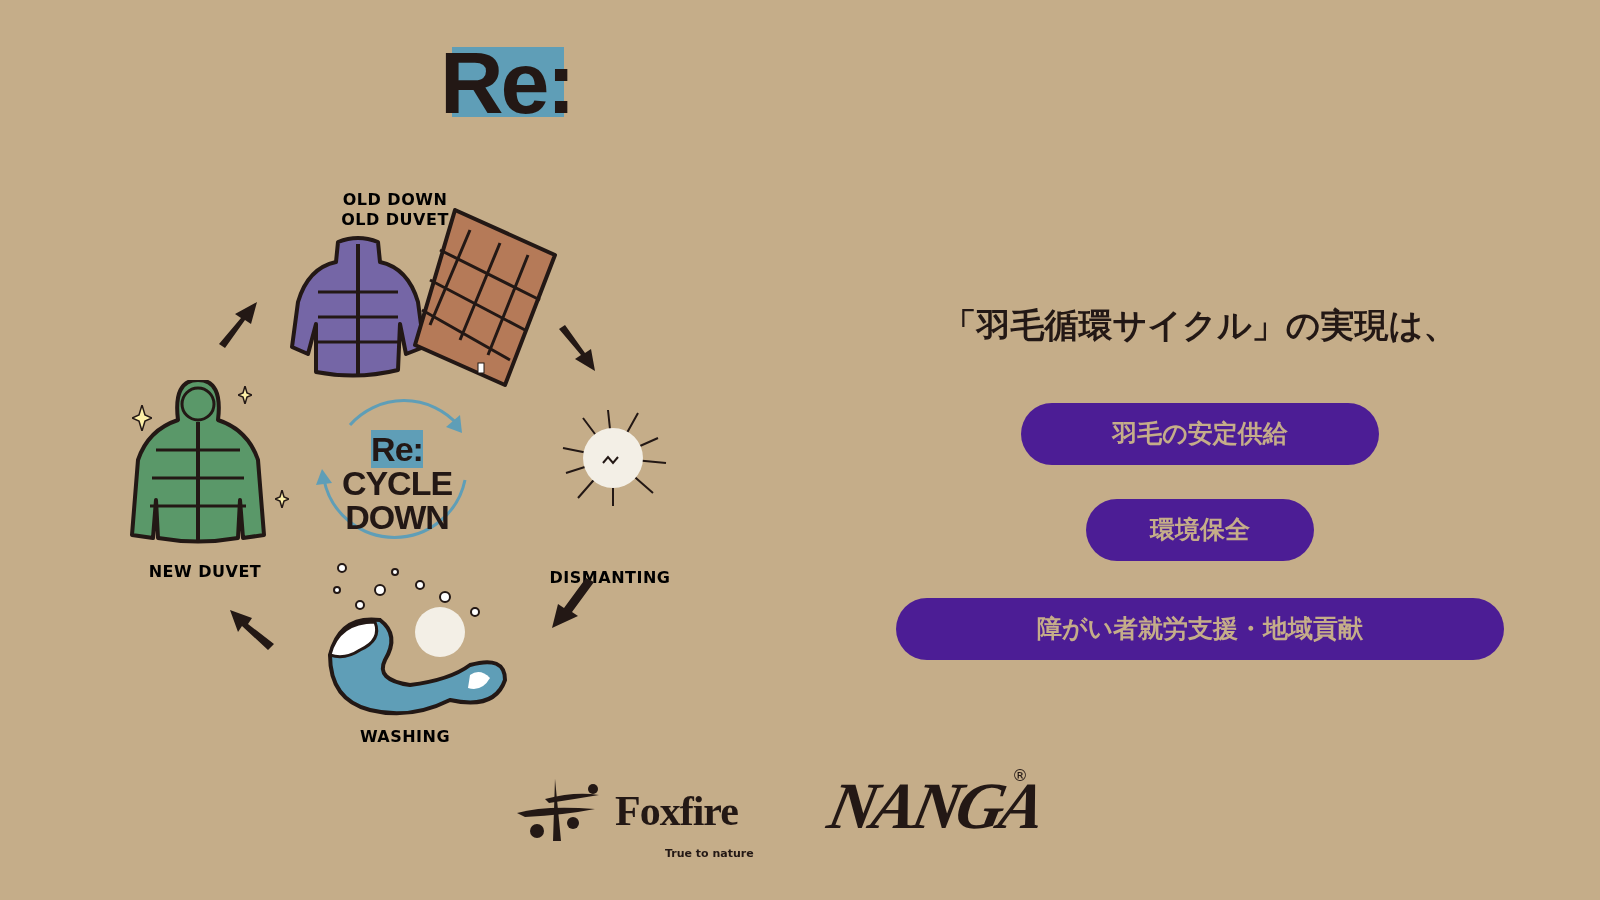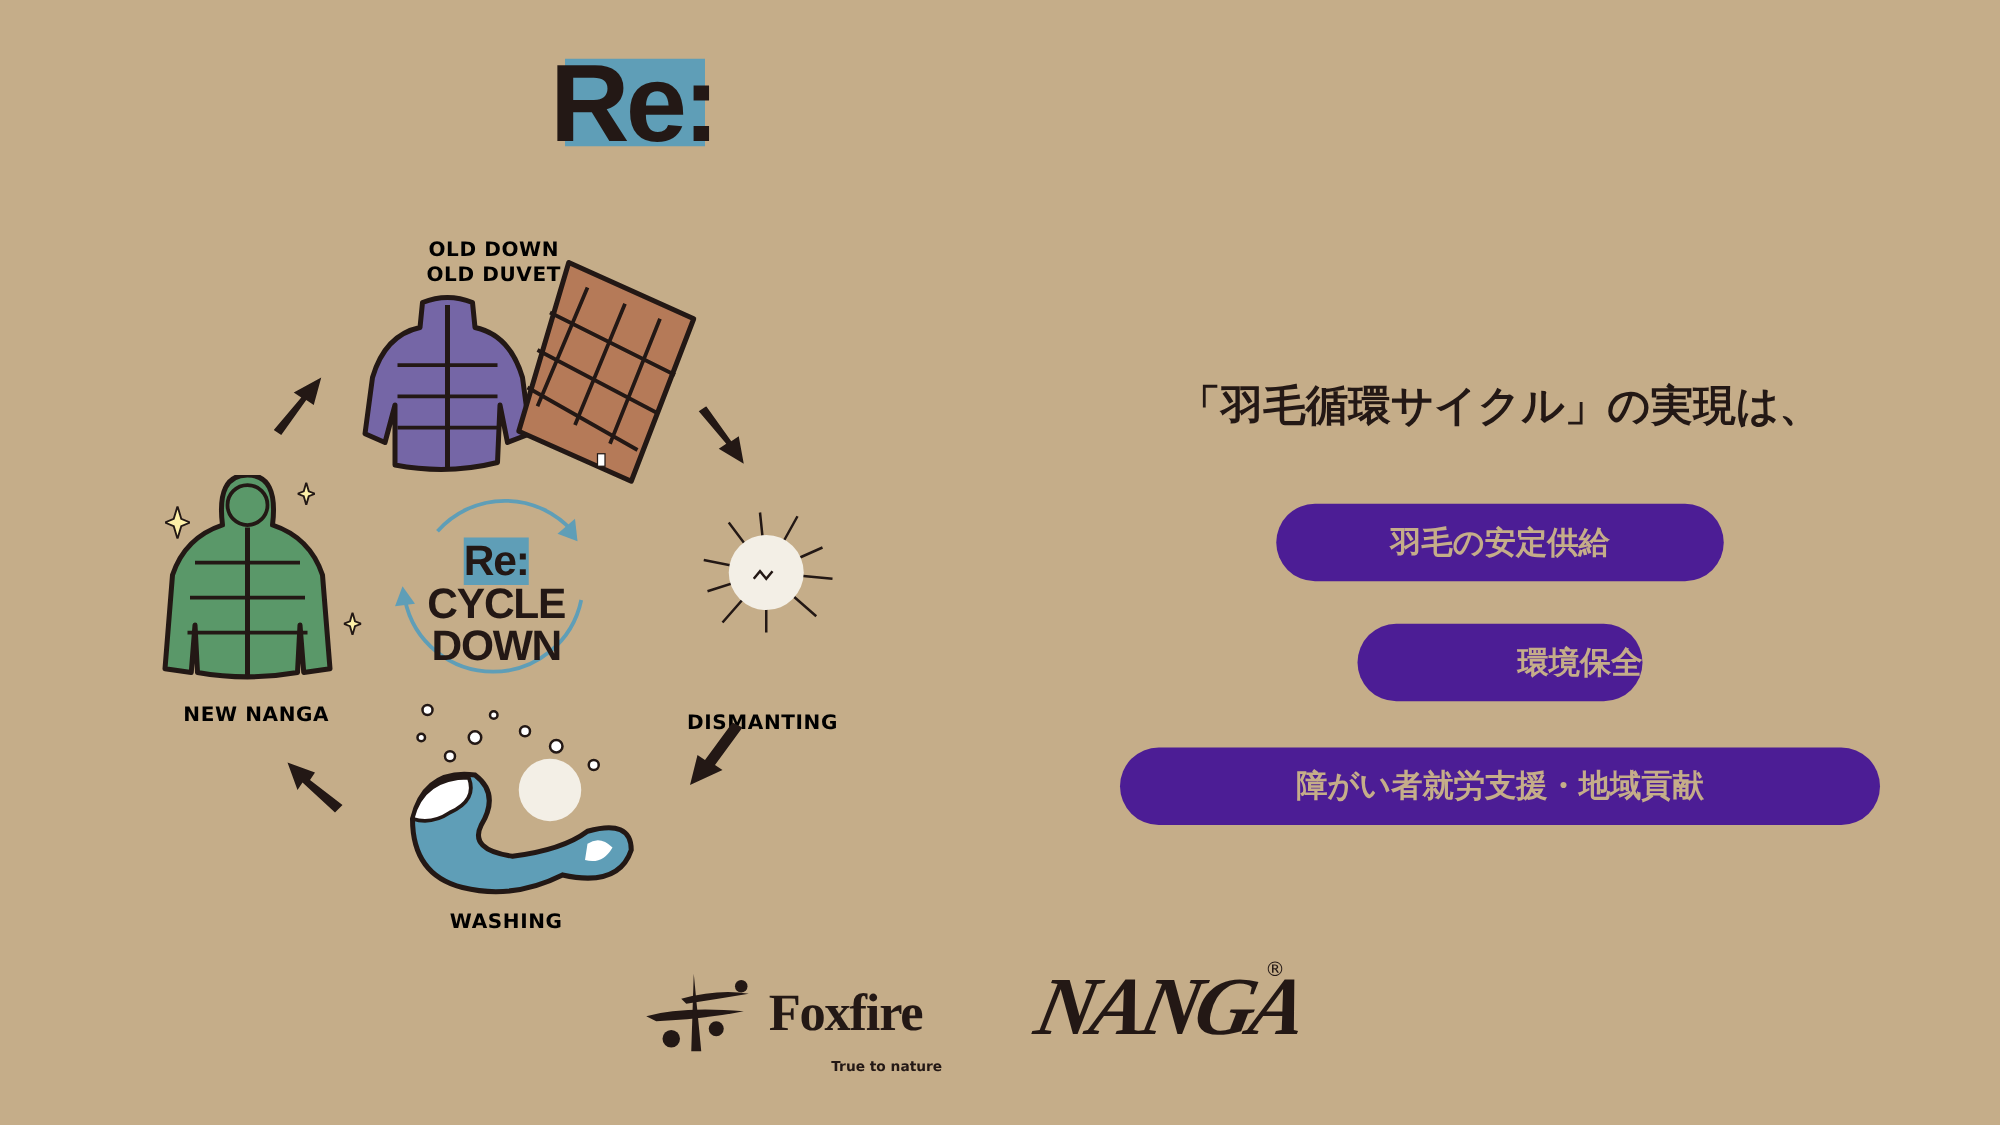--- a/index.html
+++ b/index.html
@@ -9,21 +9,21 @@
   .title{left:440px;top:40px;height:86px;display:flex;align-items:center;}
   .re-wrap{position:relative;display:inline-block;}
   .re-wrap .hl{position:absolute;left:12px;top:8px;width:112px;height:70px;background:#5f9eb7;}
   .re-wrap span{position:relative;font-weight:bold;}
   .title-text{font-family:"Liberation Sans",sans-serif;font-weight:bold;font-size:88px;letter-spacing:-3px;line-height:1;display:flex;align-items:center;}
   .title-rest{margin-left:20px;}
   
   .headline{left:880px;top:262px;width:640px;text-align:center;font-weight:bold;font-size:34px;line-height:54px;color:#231815;margin-top:36px;}
   .pill{background:#4c1d95;color:#c5ad89;font-weight:bold;font-size:25px;border-radius:34px;height:62px;line-height:62px;text-align:center;}
   .pill1{left:1021px;top:403px;width:358px;}
-  .pill2{left:1086px;top:499px;width:228px;text-align:right;}
+  .pill2{left:1086px;top:499px;width:228px;}
   .pill3{left:896px;top:598px;width:608px;}
   
   .lbl{font-weight:bold;font-size:16px;color:#000000;letter-spacing:0.5px;text-align:center;}
   .logo-inner{left:312px;top:432px;width:170px;text-align:center;font-family:"Liberation Sans",sans-serif;font-weight:bold;font-size:34px;line-height:34px;letter-spacing:-1px;}
   .logo-inner .hl2{background:#5f9eb7;}
   .foxfire-text{font-family:"Liberation Serif",serif;font-weight:bold;font-size:42px;letter-spacing:-1px;text-align:right;}
   .tagline{font-size:11px;font-weight:bold;}
   .nanga{font-family:"Liberation Serif",serif;font-style:italic;font-weight:bold;font-size:66px;letter-spacing:-4px;transform:skewX(-12deg);}
 </style>
 </head>
@@ -115,21 +115,21 @@
   </svg>
   <svg class="abs" style="left:132px;top:405px;" width="20" height="26">
       <path d="M10 0 L13 10 L20 13 L13 16 L10 26 L7 16 L0 13 L7 10 Z" fill="#fdf0a8" stroke="#231815" stroke-width="1.5"></path>
     </svg>
   <svg class="abs" style="left:238px;top:386px;" width="14" height="18">
       <path d="M7 0 L9 7 L14 9 L9 11 L7 18 L5 11 L0 9 L5 7 Z" fill="#fdf0a8" stroke="#231815" stroke-width="1.5"></path>
     </svg>
   <svg class="abs" style="left:275px;top:490px;" width="14" height="18">
       <path d="M7 0 L9 7 L14 9 L9 11 L7 18 L5 11 L0 9 L5 7 Z" fill="#fdf0a8" stroke="#231815" stroke-width="1.5"></path>
     </svg>
-  <div class="abs lbl" style="left:140px;top:562px;width:130px;">NEW NANGA</div>
+  <div class="abs lbl" style="left:140px;top:562px;width:130px;">NEW DUVET</div>
 
   <svg class="abs" style="left:215px;top:300px;" width="45" height="48">
     <path d="M4 44 L26 18 L20 14 L42 2 L36 24 L30 20 L10 48 Z" fill="#231815"></path>
   </svg>
 </div>
 
 <div class="abs headline">
   <div>「羽毛循環サイクル」の実現は、</div>
 </div>
 

